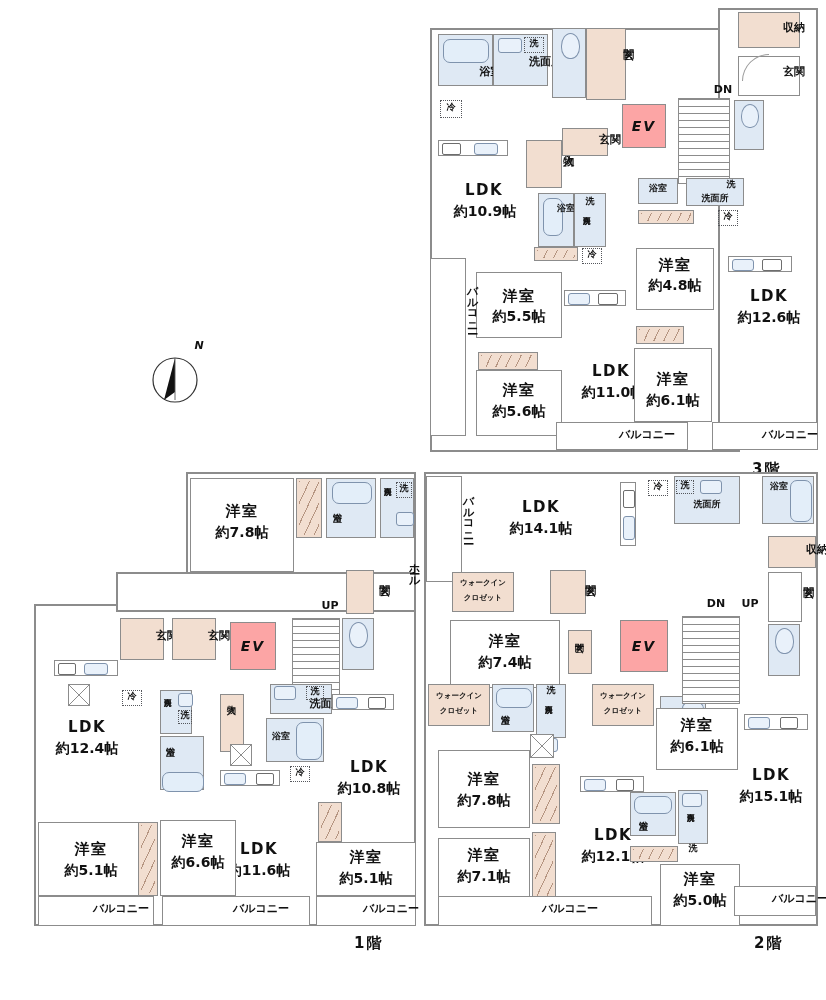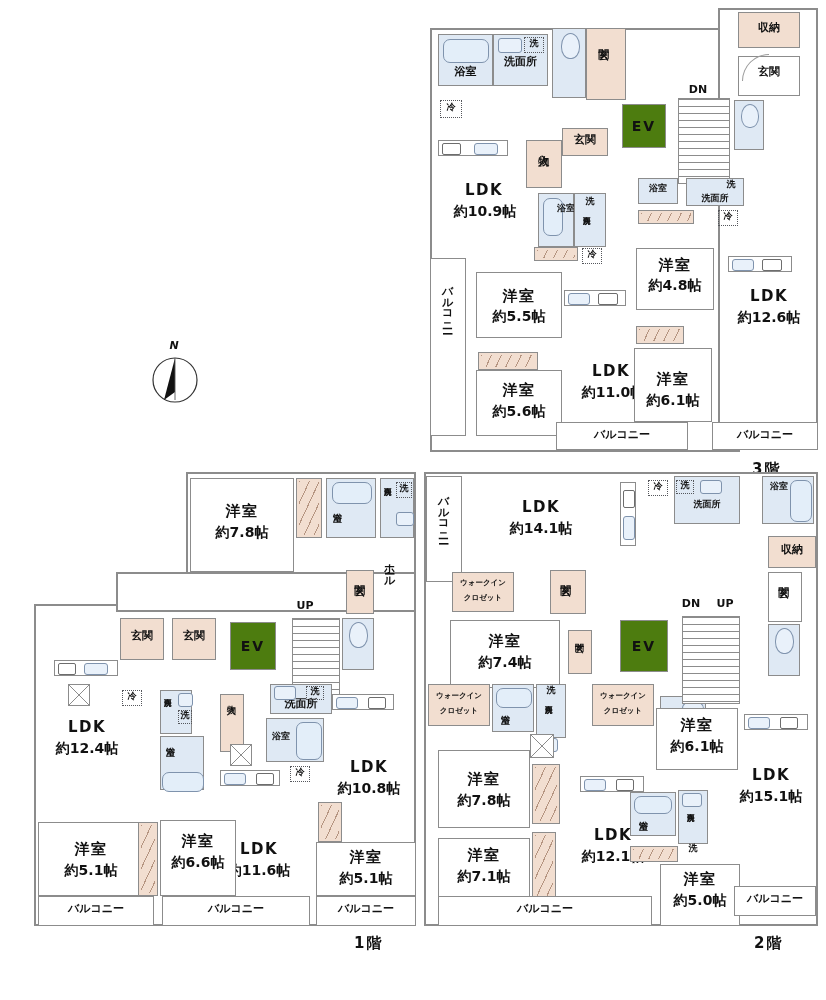--- a/index.html
+++ b/index.html
@@ -6,43 +6,43 @@
   body{width:826px;height:1000px;position:relative;
        font-family:"DejaVu Sans","Liberation Sans",sans-serif;color:#111;}
   .plan{position:absolute;}           
   .rm{position:absolute;background:#ffffff;border:1px solid #8c8c8c;box-sizing:border-box;}
   .fill-b{background:#dfe9f4;}                         
   .fill-p{background:#f2ded0;}
   .lbl{position:absolute;text-align:center;line-height:1.06;white-space:nowrap;
        letter-spacing:0px;}
   .lbl-big{font-size:15px;font-weight:700;letter-spacing:1.5px;}
   .lbl-sz{font-size:14px;font-weight:700;}
-  .lbl-s{font-size:11px;font-weight:700;}
+  .lbl-s{font-size:11px;font-weight:700;padding-left:25px;}
   .lbl-xs{font-size:9px;font-weight:700;}
   .lbl-xxs{font-size:7.5px;font-weight:700;line-height:1.1;}
   .vert{writing-mode:vertical-rl;text-orientation:upright;white-space:nowrap;}
   .floor-tag{position:absolute;font-size:15px;font-weight:700;letter-spacing:2px;}
   .bal{position:absolute;border:1px solid #8c8c8c;background:#fff;box-sizing:border-box;}
   
   .tub{position:absolute;border:1.4px solid #7f93ad;border-radius:7px;background:#e3eef9;}
   .sink{position:absolute;border:1.2px solid #7f93ad;border-radius:3px;background:#e9f1fa;}
   .wc{position:absolute;border:1.2px solid #7f93ad;border-radius:50% 50% 45% 45%;background:#e9f1fa;}
   .box-d{position:absolute;border:1.2px dotted #55575c;box-sizing:border-box;}
   .burner{position:absolute;border:1px solid #6d6d6d;border-radius:2px;background:#fff;}
   .door-arc{position:absolute;border:1.1px solid #9a9a9a;border-radius:100% 0 0 0;
             border-right:none;border-bottom:none;background:transparent;}
   .xbox{position:absolute;border:1.1px solid #8c8c8c;box-sizing:border-box;background:#fff;}
   .xbox:before,.xbox:after{content:"";position:absolute;left:0;top:0;width:100%;height:100%;}
   .xbox:before{background:linear-gradient(to top right,transparent calc(50% - .6px),#8c8c8c,transparent calc(50% + .6px));}
   .xbox:after{background:linear-gradient(to bottom right,transparent calc(50% - .6px),#8c8c8c,transparent calc(50% + .6px));}
   .stairs{position:absolute;border:1.1px solid #8c8c8c;box-sizing:border-box;background:#fff;}
   .stair-lines{position:absolute;left:0;top:0;width:100%;height:100%;
      background:repeating-linear-gradient(to bottom,#8c8c8c 0 1px,transparent 1px 7px);}
-  .ev{position:absolute;border:1.6px solid #8c8c8c;box-sizing:border-box;background:#4d7c0f;
-      display:flex;align-items:center;justify-content:center;font-size:14px;font-weight:700;letter-spacing:2px;}
+  .ev{position:absolute;border:1.6px solid #8c8c8c;box-sizing:border-box;background:#fca5a5;
+      display:flex;align-items:center;justify-content:center;font-size:14px;font-weight:700;letter-spacing:2px;font-style:italic;}
   .closet{position:absolute;border:1px solid #8c8c8c;background:#f2ded0;box-sizing:border-box;}
   .closet .zz{position:absolute;left:2px;right:2px;top:2px;bottom:2px;
      background:repeating-linear-gradient(115deg,#b59480 0 1px,transparent 1px 9px);}
   .compass{position:absolute;}
 </style>
 </head>
 <body>
 
 <div class="plan" style="left:430px;top:8px;width:388px;height:452px;">
 

